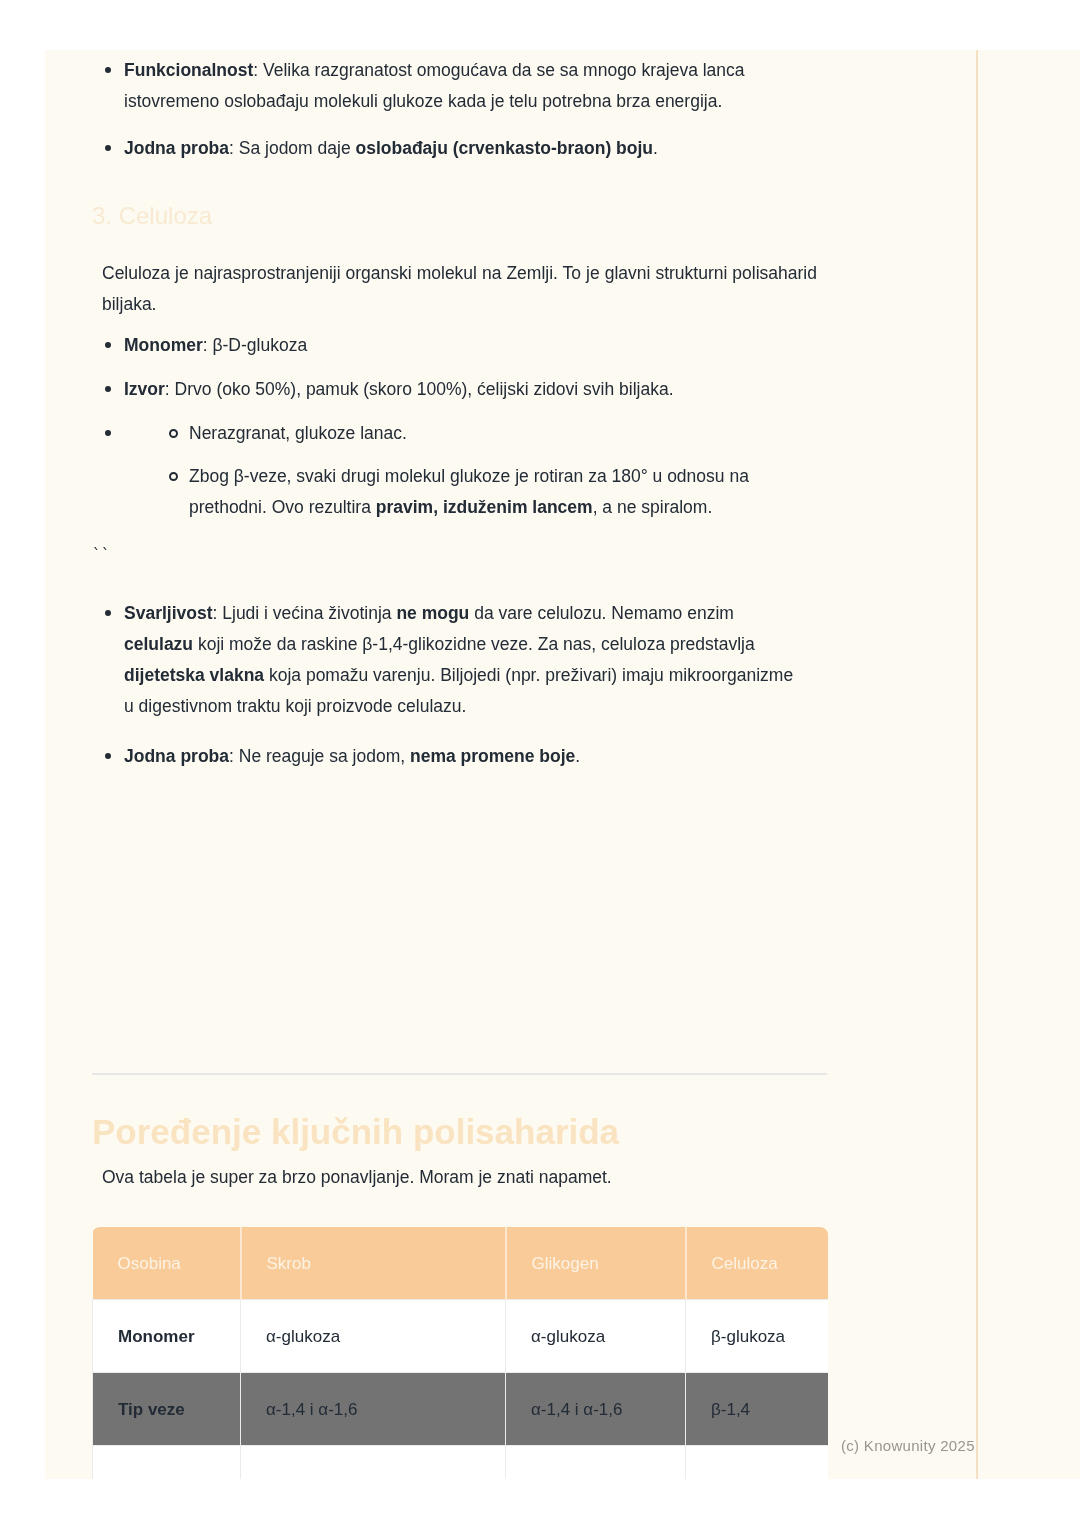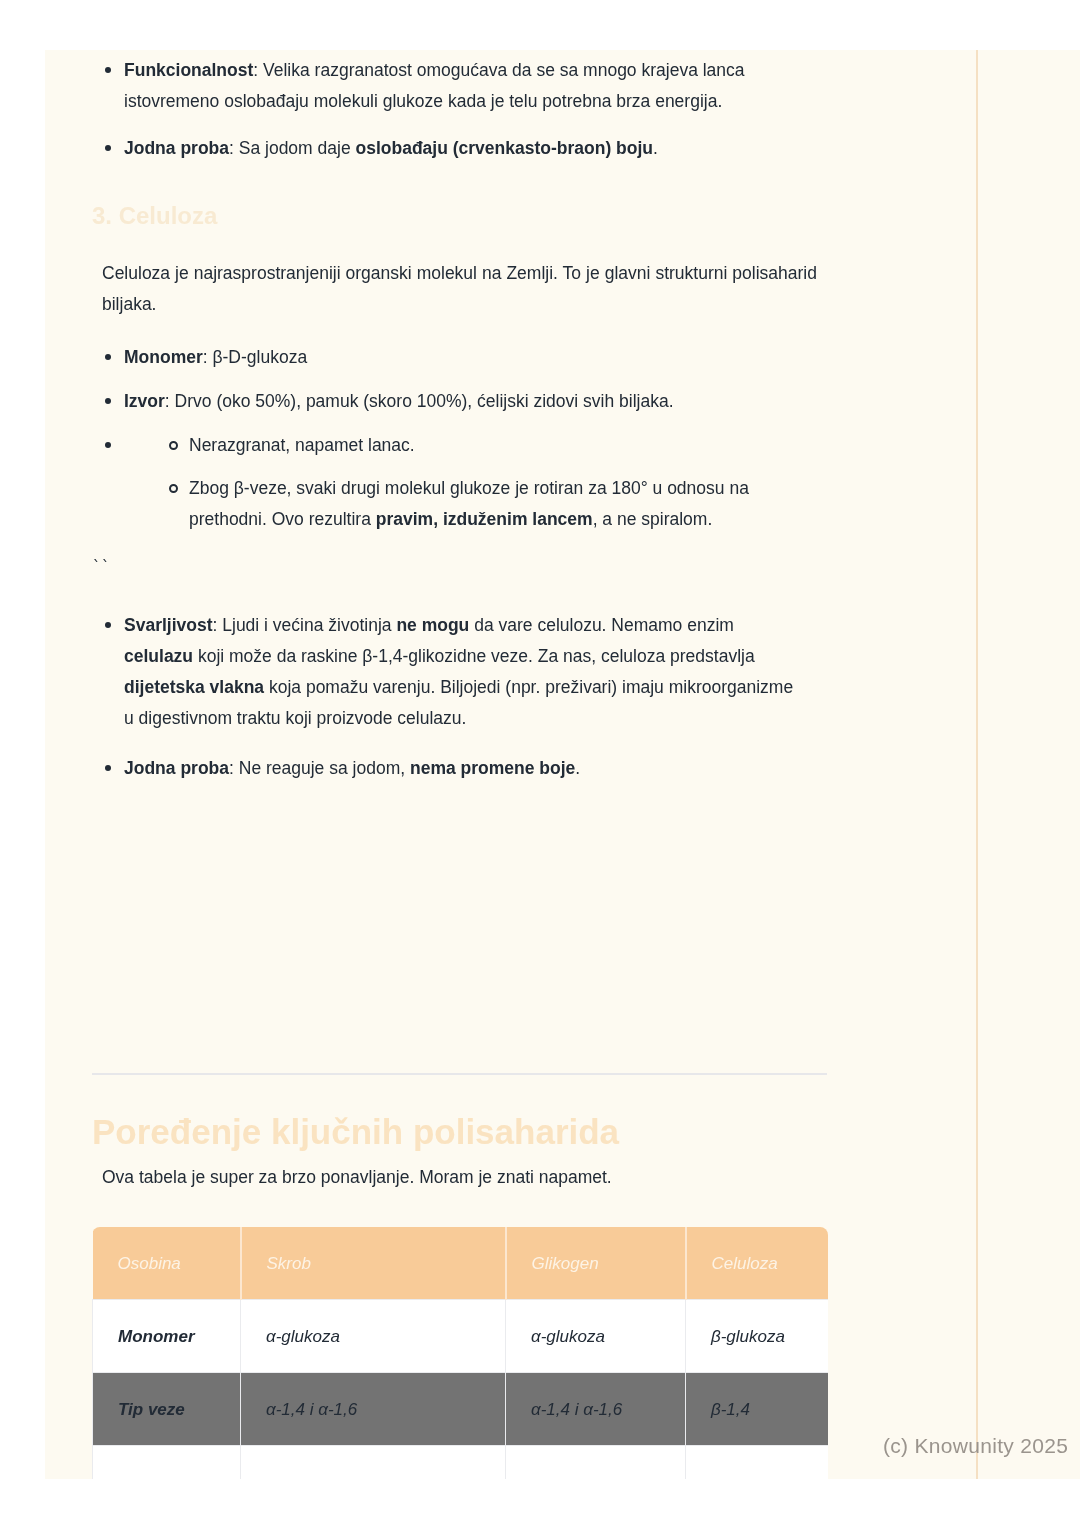--- a/index.html
+++ b/index.html
@@ -34,60 +34,60 @@
     border-radius:50%;background:var(--text,#222B36);
   }
   ul.sub{margin-top:9px}
   ul.sub > li{padding-left:65px;padding-right:44px}
   ul.sub > li + li{margin-top:12px}
   ul.sub > li::before{
     content:"";position:absolute;left:45px;top:11px;width:5px;height:5px;
     border-radius:50%;background:transparent;border:2px solid var(--text,#222B36);
   }
   h2.sec{
-    margin:36px 0 26px 0;font-size:24px;line-height:32px;font-weight:700;
+    margin:36px 0 26px 0;font-size:24px;line-height:32px;font-weight:400;
     color:var(--accent-heading-light,#F8EAD2);
   }
   h1.sec{
     margin:37px 0 0 0;font-size:35px;line-height:40px;font-weight:700;
     color:var(--accent-heading,#FAE3C1);
   }
   p.para{margin:10px;padding:0}
   p.justify{text-align:justify}
-  .intro-p{margin-top:22px}
+  .intro-p{margin-top:10px}
   .comp-intro{margin-top:20px}
   .code-marks{
     margin-top:22px;font-size:15px;line-height:20px;
     font-family:"DejaVu Sans Mono","Liberation Mono",monospace;
   }
   .after-code{margin-top:33px}
   hr.divider{
     margin:0;border:none;height:2px;background:#E7E7EA;width:735px;
   }
   .table-wrap{
-    margin-top:34px;width:736px;border-radius:8px 8px 0 0;overflow:hidden;font-style:italic;
+    margin-top:34px;width:736px;border-radius:8px 8px 0 0;overflow:hidden;
   }
   table.comp{
     border-collapse:collapse;table-layout:fixed;width:736px;font-size:17px;
   }
   table.comp th{
     background:var(--table-header-bg,#F8CB98);
     color:var(--table-header-text,#FDF3E5);
     font-weight:500;text-align:left;height:72px;padding:0 0 0 25px;
     border-right:2px solid rgba(255,255,255,0.55);vertical-align:middle;
   }
   table.comp th:last-child{border-right:none}
   table.comp td{
     height:72px;padding:0 0 0 25px;vertical-align:middle;
     border:1px solid #EAEBEE;background:#fff;
   }
   table.comp tr.row-alt td{background:#737373}
   table.comp td.lbl{font-weight:700}
   .watermark{
-    position:absolute;left:838px;top:1386px;font-size:21px;line-height:20px;
+    position:absolute;left:796px;top:1386px;font-size:15px;line-height:20px;
     color:var(--watermark-color,#9A948D);letter-spacing:0.3px;white-space:nowrap;
   }
 </style>
 </head>
 <body>
 
 <div class="doc-page">
   <div class="page-edge-line"></div>
 
   <div class="content">
@@ -108,21 +108,21 @@
     <ul class="main intro-p">
       <li style="margin-top:0">
         <span><span class="b">Monomer</span><span>: β-D-glukoza</span></span>
       </li>
       <li style="margin-top:13px">
         <span><span class="b">Izvor</span><span>: Drvo (oko 50%), pamuk (skoro 100%), ćelijski zidovi svih biljaka.</span></span>
       </li>
       <li style="margin-top:13px">
         <ul class="sub">
           <li>
-            <span><span>Nerazgranat, napamet lanac.</span></span>
+            <span><span>Nerazgranat, glukoze lanac.</span></span>
           </li>
           <li>
             <span><span>Zbog β-veze, svaki drugi molekul glukoze je rotiran za 180° u odnosu na prethodni. Ovo rezultira </span><span class="b">pravim, izduženim lancem</span><span>, a ne spiralom.</span></span>
           </li>
         </ul>
       </li>
     </ul>
 
     <div class="code-marks">``</div>
 

